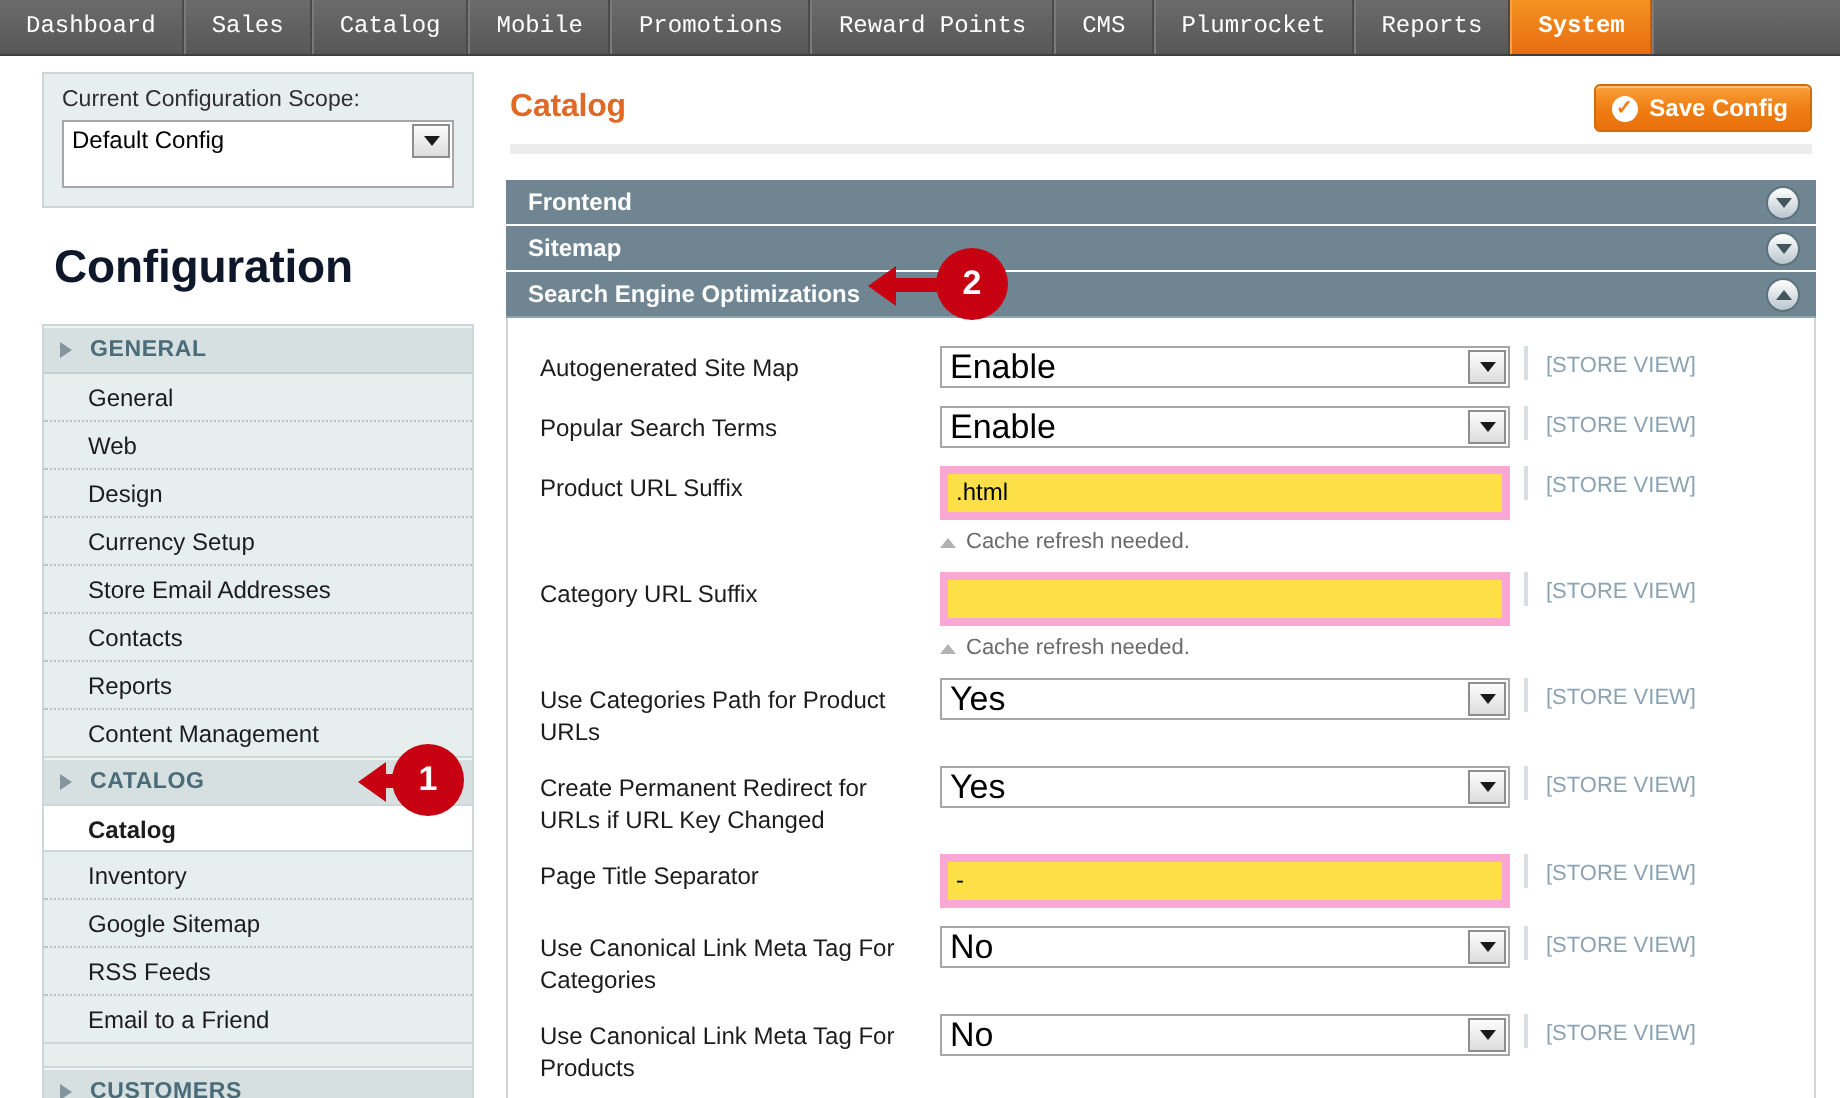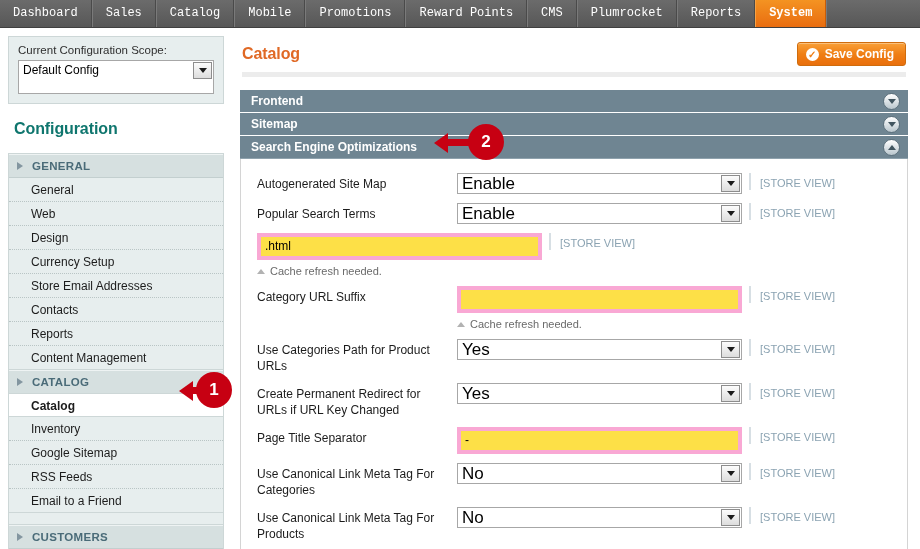--- a/index.html
+++ b/index.html
@@ -45,20 +45,21 @@
     display: flex;
     height: 521px;
     background: #ffffff;
   }
 
   
   .leftcol {
     width: 232px;
     padding: 8px 8px 0 8px;
     background: #ffffff;
+    margin-left: 13px;
   }
   .scope-box {
     background: #e7eeee;
     border: 1px solid #cdd7d7;
     padding: 7px 9px 9px 9px;
   }
   .scope-label {
     font-size: 11.5px;
     color: #2f2f2f;
     margin-bottom: 4px;
@@ -86,23 +87,23 @@
   }
   .select-arrow i {
     display: block;
     width: 0; height: 0;
     border-left: 4px solid transparent;
     border-right: 4px solid transparent;
     border-top: 5px solid #1a1a1a;
   }
 
   .config-title {
-    font-size: 16px;
-    font-weight: bold;
-    color: #0f766e;
+    font-size: 23px;
+    font-weight: bold;
+    color: #0f172a;
     padding: 16px 0 15px 6px;
     letter-spacing: -0.1px;
   }
 
   .nav-tree {
     border: 1px solid #cdd7d7;
     border-bottom: none;
     background: #e7eeee;
   }
   .tree-group {
@@ -447,20 +448,21 @@
               <div class="val">Enable</div>
               <span class="select-arrow">
                   <i></i>
                 </span>
             </div>
           </div>
           <div class="scope-note">[STORE VIEW]</div>
         </div>
 
         <div class="field-row">
+          <div class="field-label">Product URL Suffix</div>
           <div class="field-control">
             <div class="fld-input">.html</div>
             <div class="hint">
               <span class="tri-up"></span>
               <span>Cache refresh needed.</span>
             </div>
           </div>
           <div class="scope-note">[STORE VIEW]</div>
         </div>
 

